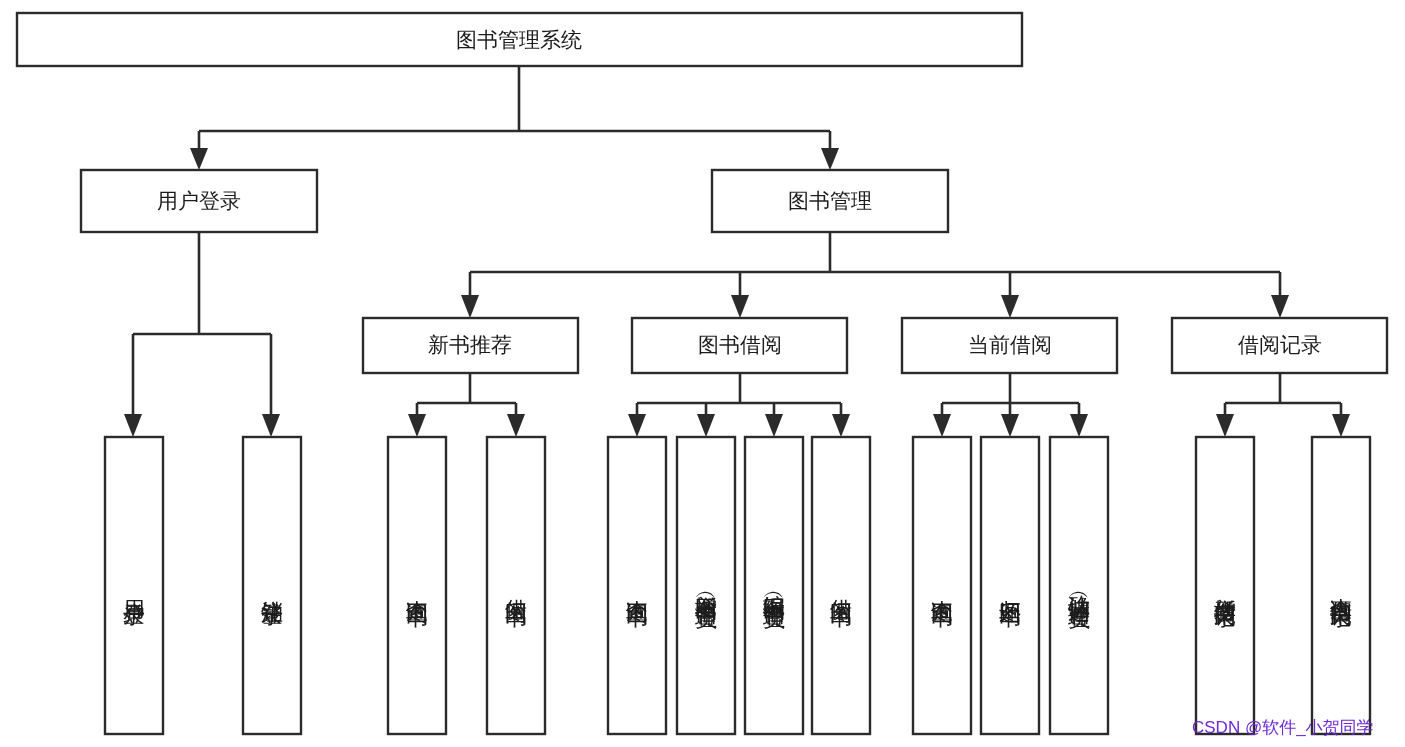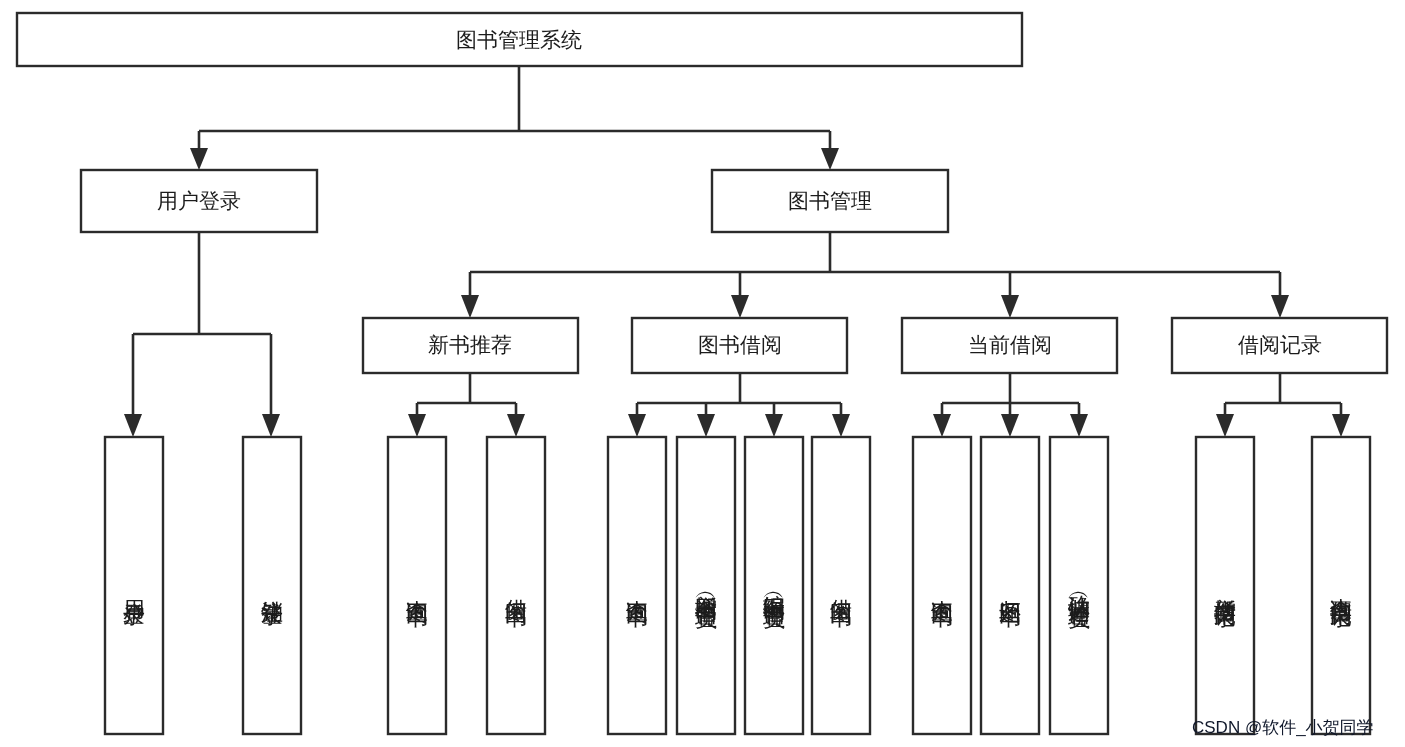--- a/index.html
+++ b/index.html
@@ -72,21 +72,21 @@
     line-height: 1.08;
     color: #1c1c1c;
     letter-spacing: 2px;
     white-space: nowrap;
     text-align: center;
   }
   .watermark {
     position: absolute;
     font-family: "Liberation Sans", "DejaVu Sans", sans-serif;
     font-size: 17px;
-    color: #0f172a;
+    color: #6d28d9;
     white-space: nowrap;
     user-select: none;
   }
 </style>
 </head>
 <body>
 
 <div id="diagram-root">
 
   <svg class="diagram-svg" viewBox="0 0 1405 747" xmlns="http://www.w3.org/2000/svg">

